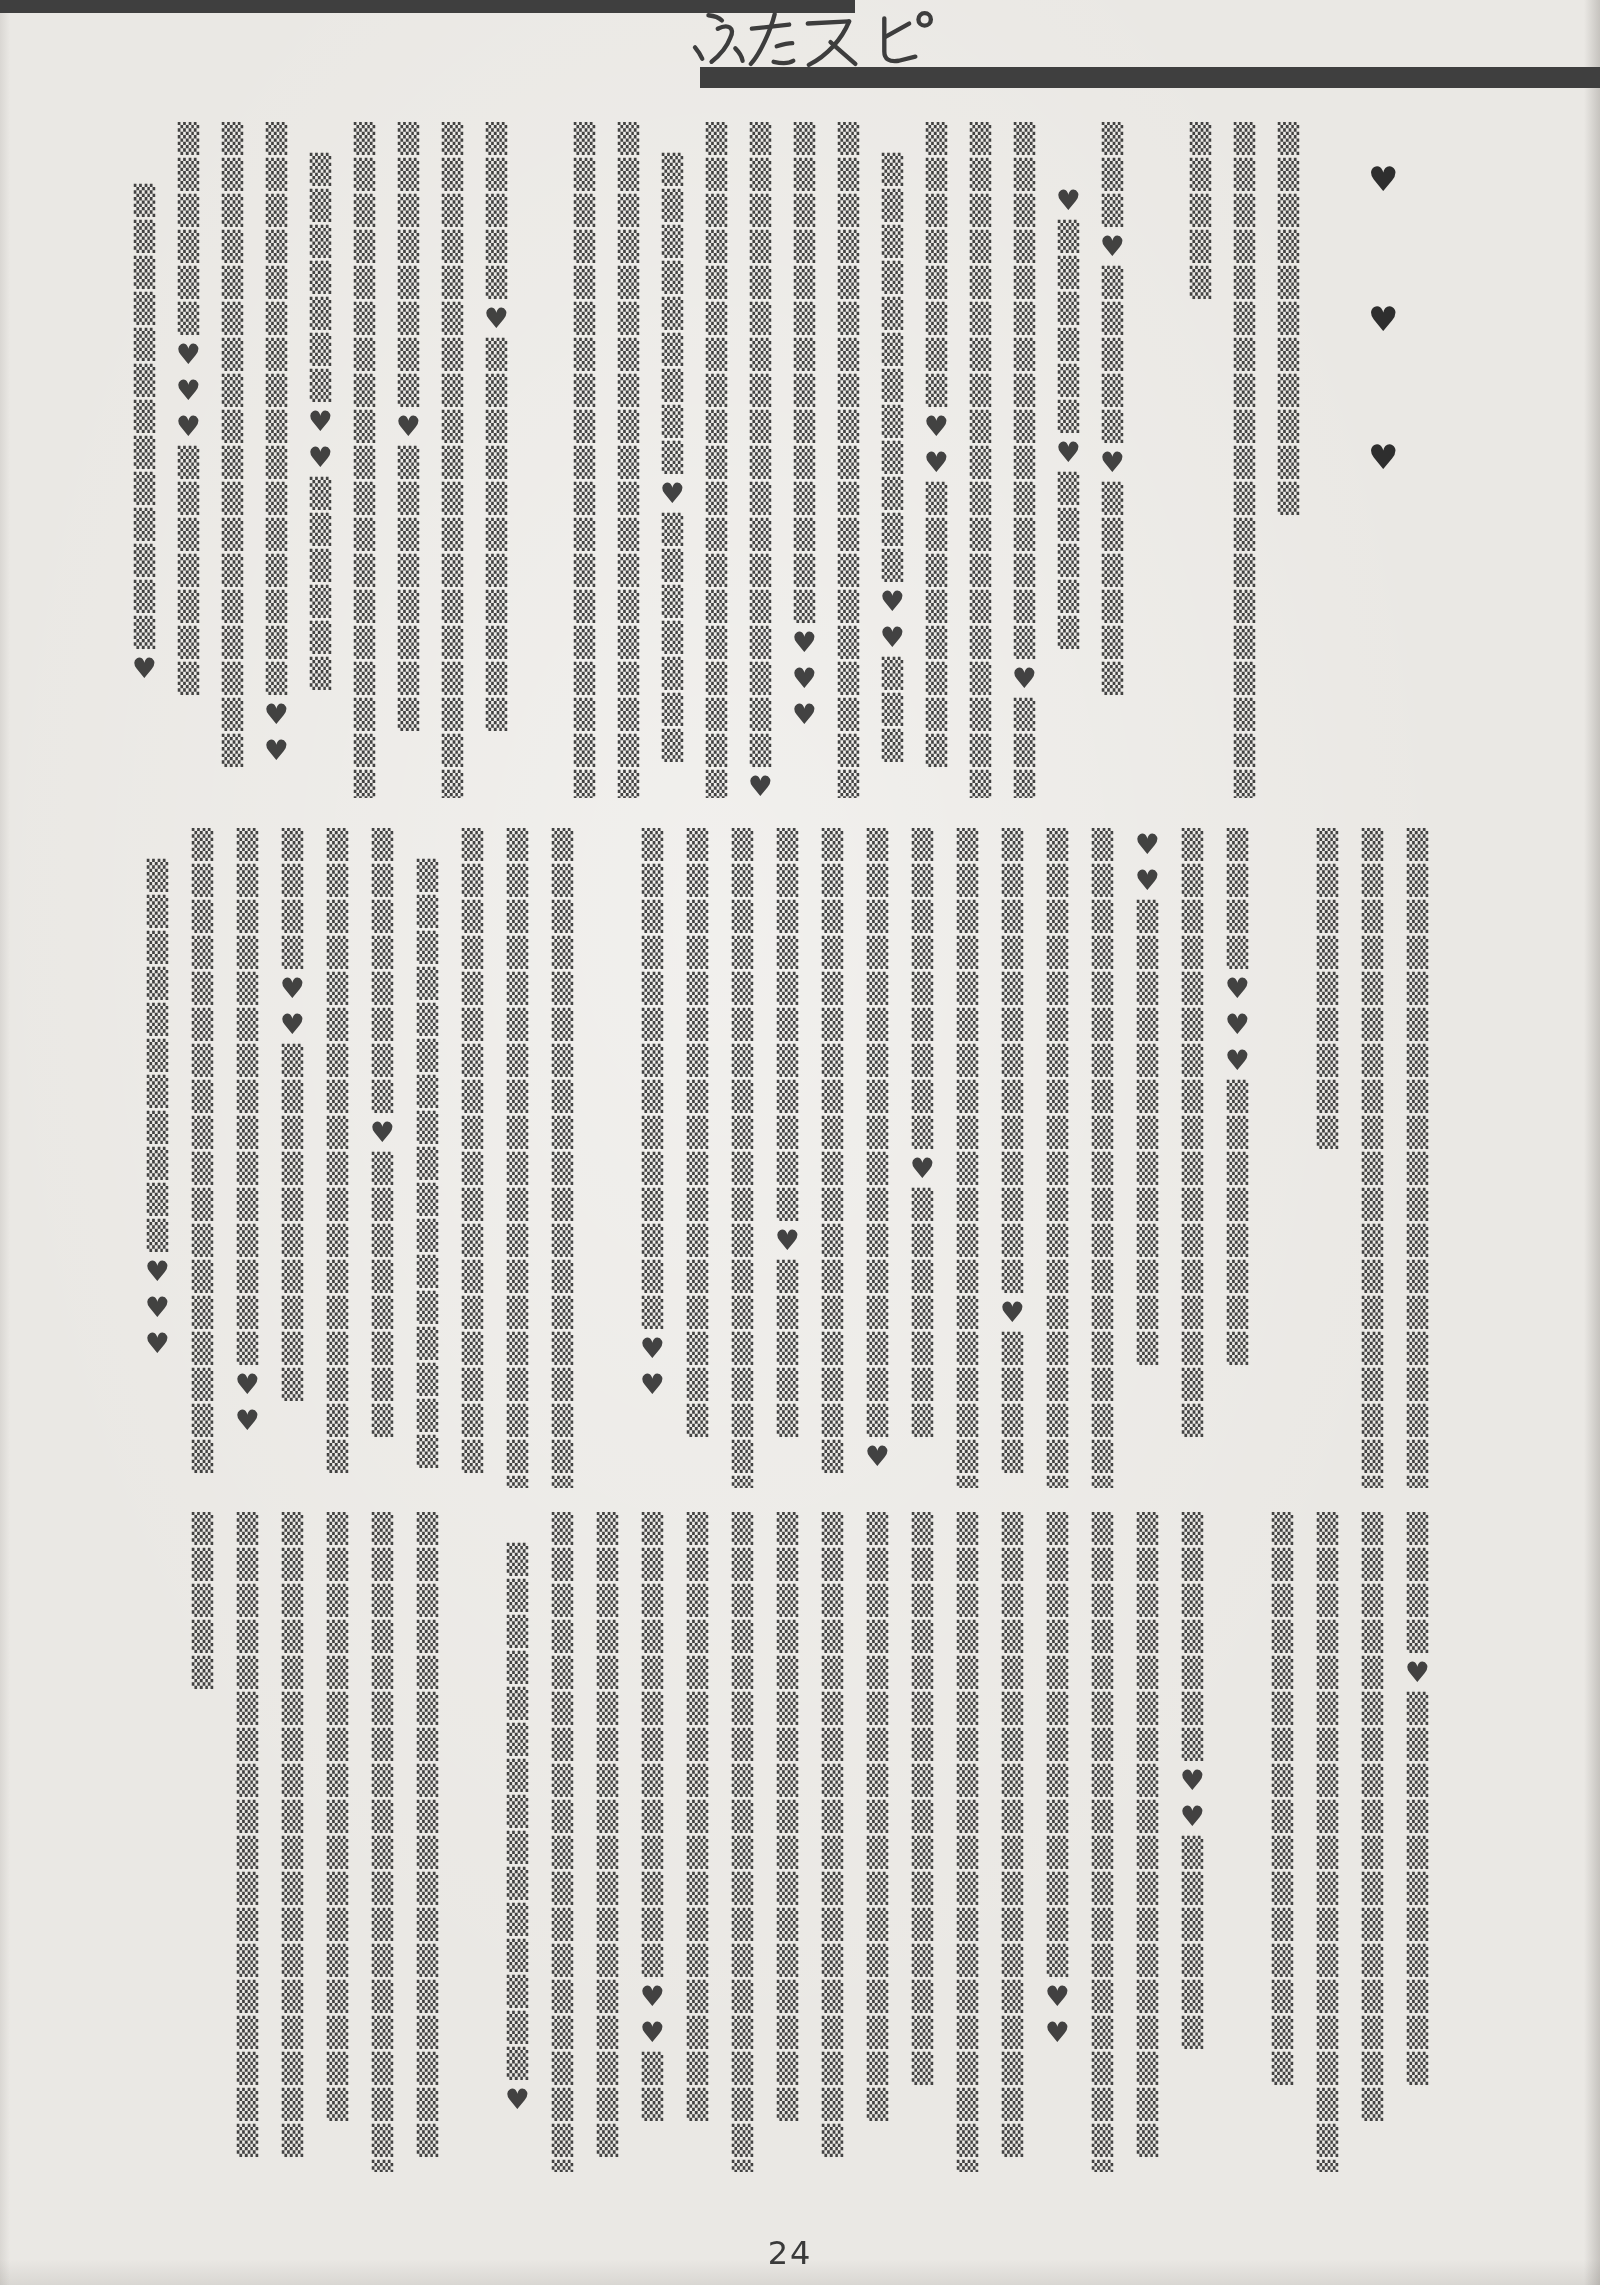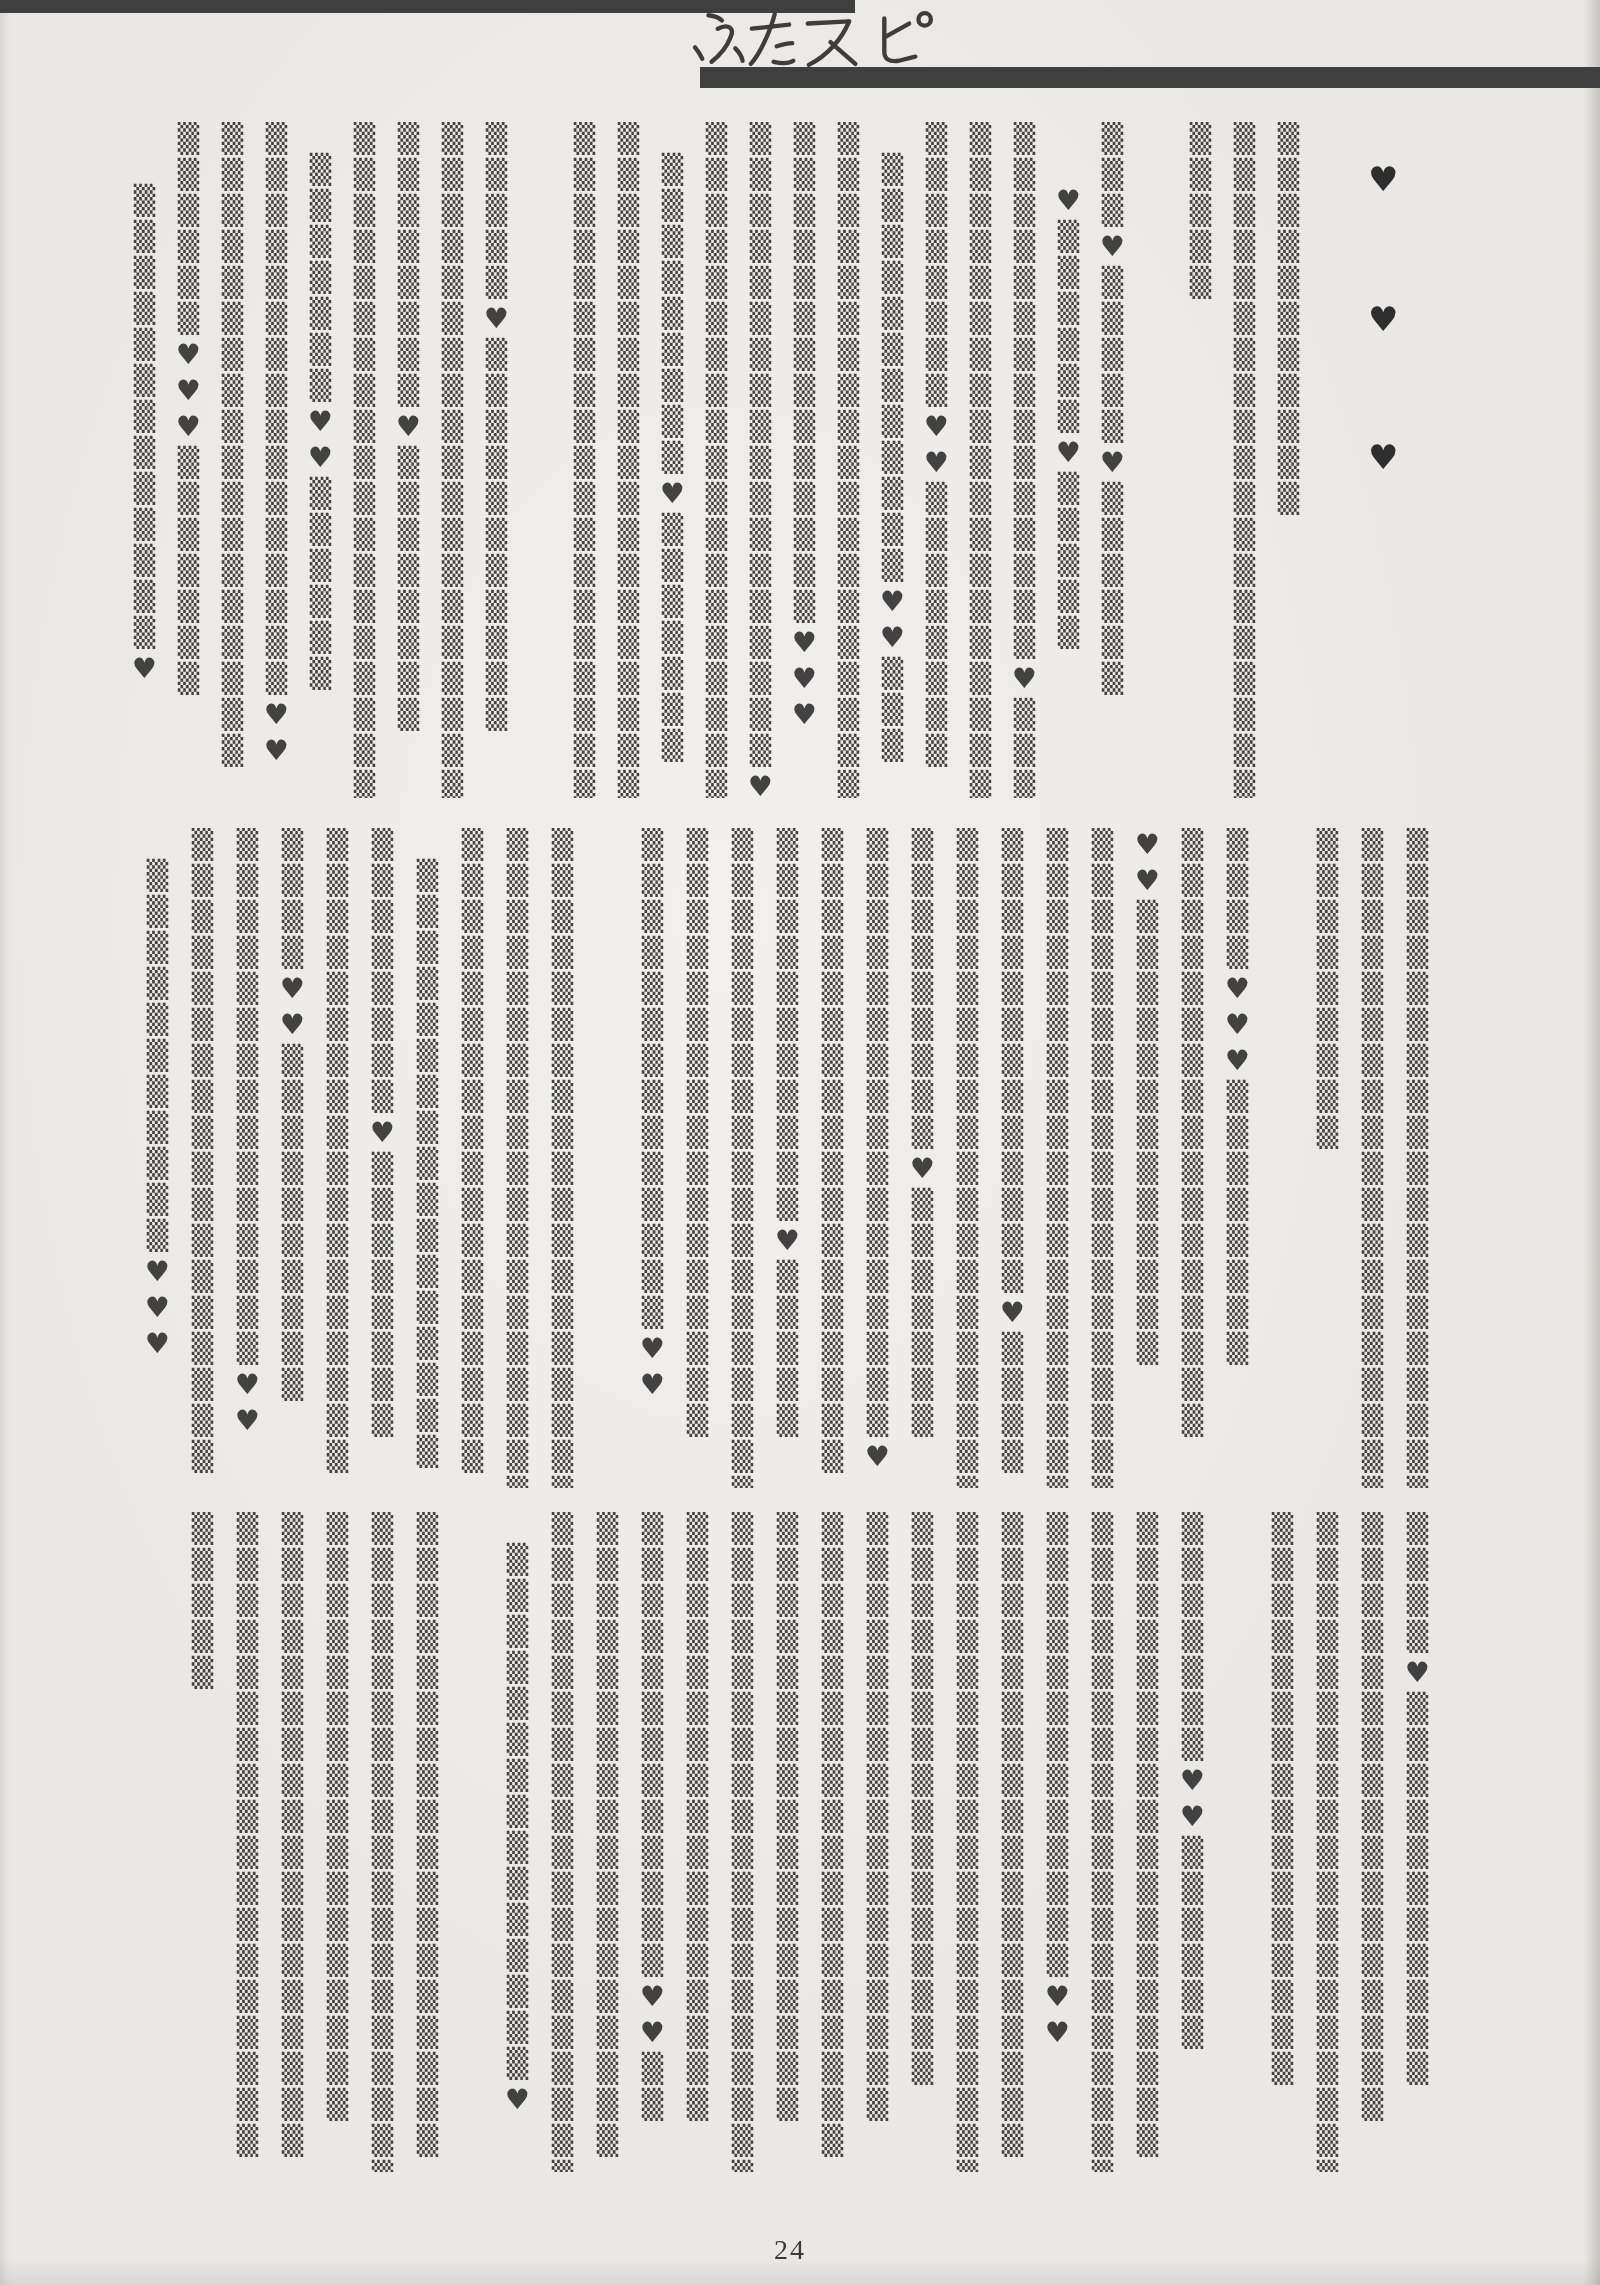--- a/index.html
+++ b/index.html
@@ -45,24 +45,23 @@
     position:absolute;
     font-size:34px;
     color:#2e2e2e;
     line-height:1;
   }
   .page-number{
     position:absolute;
     left:750px;top:2234px;
     width:80px;
     text-align:center;
-    font-size:28px;
+    font-size:32px;
     letter-spacing:2px;
     color:#3a3a3a;
-    font-family:Liberation Serif, serif;
   }
 </style>
 </head>
 <body>
 
 <div class="page">
 
   <div class="bar bar-top"></div>
   <div class="bar bar-under-title"></div>
 

